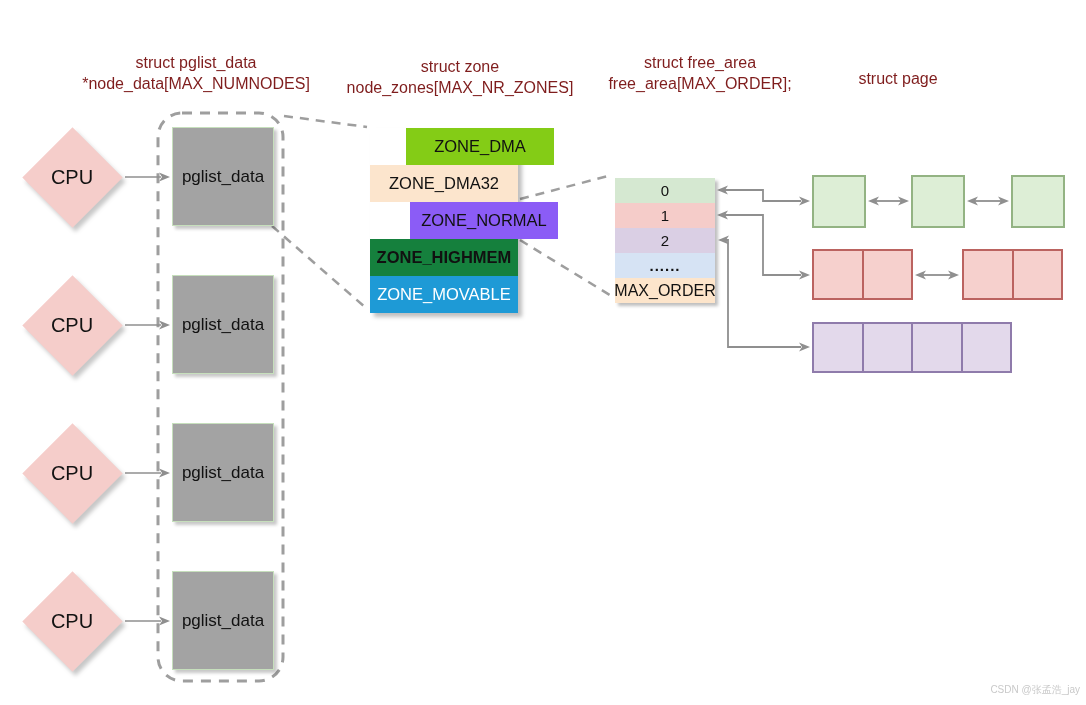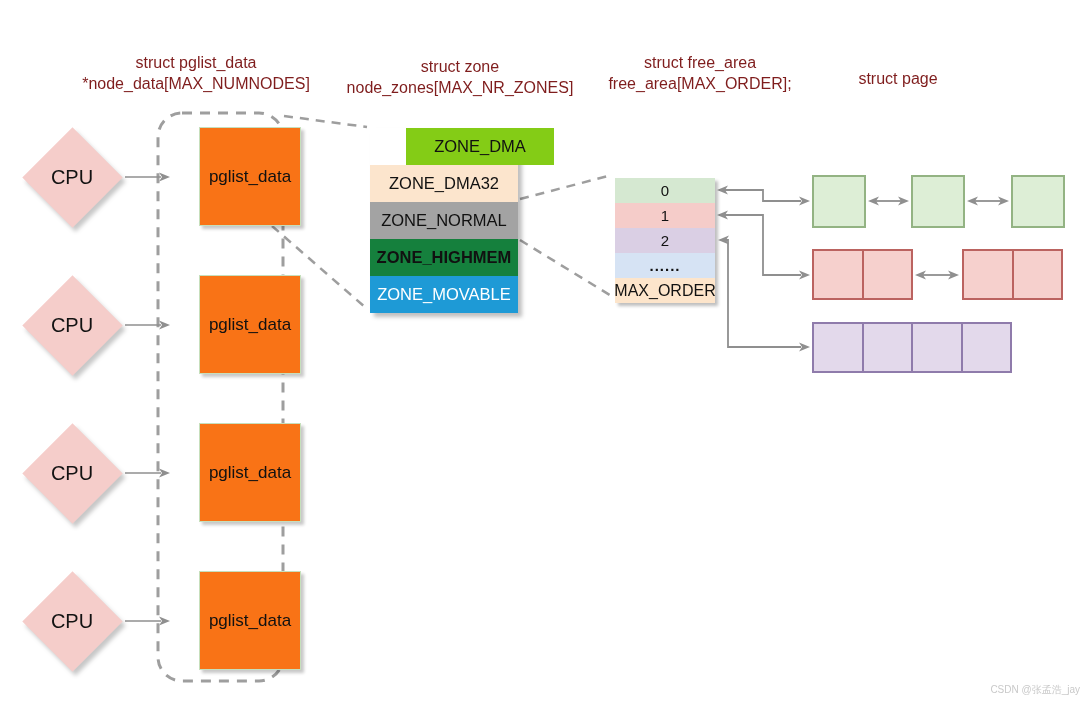--- a/index.html
+++ b/index.html
@@ -9,27 +9,27 @@
   }
   
   .col-header{position:absolute;text-align:center;font-size:16px;line-height:21px;color:#7f1d1d;white-space:nowrap;}
   
   #wires{position:absolute;left:0;top:0;width:1086px;height:705px;z-index:1;}
   
   .cpu-wrap{position:absolute;width:100px;height:100px;z-index:2;filter:drop-shadow(3px 4px 2px rgba(0,0,0,0.22));}
   .diamond{position:absolute;left:14.5px;top:14.5px;width:71px;height:71px;background:#f5cdca;transform:rotate(45deg);}
   .cpu-label{position:absolute;left:0;top:0;width:100%;height:100%;display:flex;align-items:center;justify-content:center;font-size:20px;color:#121212;}
   
-  .pglist-box{position:absolute;left:172px;width:100px;height:97px;background:#f97316;border:1px solid #c6dfbc;
+  .pglist-box{position:absolute;left:172px;width:100px;height:97px;background:#a3a3a3;border:1px solid #c6dfbc;
     box-shadow:3px 3px 3px rgba(0,0,0,0.22);display:flex;align-items:center;justify-content:center;
-    font-size:17px;z-index:2;margin-left:27px;}
+    font-size:17px;z-index:2;}
   
   #zone-stack{position:absolute;left:370px;top:128px;width:148px;z-index:2;box-shadow:4px 4px 4px rgba(0,0,0,0.25);}
   .zrow{width:148px;height:37px;display:flex;align-items:center;justify-content:center;font-size:16.5px;}
-  .z0{background:#84cc16;margin-left:36px;} .z1{background:#fce5cd;} .z2{background:#a3a3a3;} .z3{background:#15803d;font-weight:bold;}
+  .z0{background:#84cc16;margin-left:36px;} .z1{background:#fce5cd;} .z2{background:#8b5cf6;margin-left:40px;} .z3{background:#15803d;font-weight:bold;}
   .z4{background:#1e9ad6;color:#ffffff;text-align:center;}
   
   #fa-stack{position:absolute;left:615px;top:178px;width:100px;z-index:2;box-shadow:3px 3px 3px rgba(0,0,0,0.25);}
   .farow{width:100px;height:25px;display:flex;align-items:center;justify-content:center;font-size:15px;}
   .fa0{background:#d5e8d1;} .fa1{background:#f5ccc9;} .fa2{background:#dacfe4;} .fa3{background:#d6e3f4;font-weight:bold;letter-spacing:1px;}
   .fa4{background:#fde5cb;font-size:16px;}
   
   .pgblock{position:absolute;display:flex;box-sizing:border-box;z-index:2;}
   .pg-green{background:#ddeed6;border:2px solid #93b383;}
   .pg-pink{background:#f6d0cd;border:2px solid #bb6360;}

